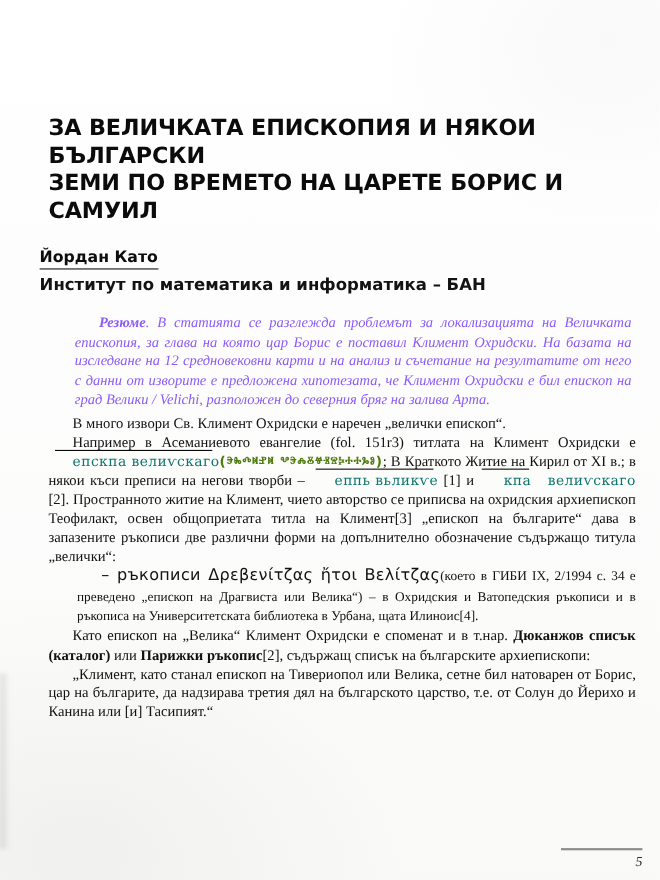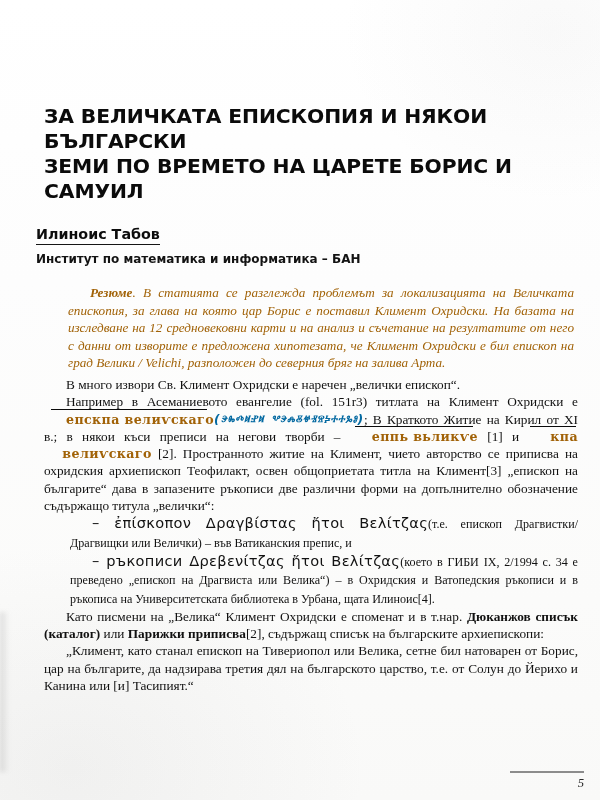--- a/index.html
+++ b/index.html
@@ -73,36 +73,36 @@
     font-size: 14.3px;
     line-height: 18px;
     color: #0d0d0d;
     display: inline-block;
     border-bottom: 1.7px solid #151515;
     padding-bottom: 1px;
   }
   .affiliation {
     font-family: "DejaVu Sans", sans-serif;
     font-weight: bold;
-    font-size: 12px;
+    font-size: 15px;
     line-height: 15px;
     color: #131313;
     margin-top: 7px;
   }
 
   
   .abstract {
     margin-top: 17px;
     padding-left: 46px;
     padding-right: 16px;
     font-style: italic;
     font-size: 13.2px;
     line-height: 17.6px;
     text-align: justify;
-    color: #a16207;
+    color: #8b5cf6;
   }
   .abstract .lead {
     font-weight: bold;
     font-style: italic;
   }
   .abstract .ind {
     display: inline-block;
     width: 22px;
   }
 
@@ -125,46 +125,45 @@
   }
   p.para {
     margin: 0;
     text-indent: 22px;
   }
   b { font-weight: bold; }
 
   
   .ocs {
     font-family: "DejaVu Serif", serif;
-    font-weight: bold;
+    font-weight: normal;
     font-size: 12.6px;
     letter-spacing: 0.4px;
     position: relative;
-    color: #a16207;
+    color: #0f766e;
   }
   .titlo {
     position: relative;
     display: inline-block;
   }
   .titlo::before {
     content: "";
     position: absolute;
     left: 4%;
     right: 4%;
     top: -2px;
     height: 1.6px;
     background: #0a0a0a;
   }
   .glag {
     font-family: "DejaVu Sans", sans-serif;
     font-weight: bold;
     font-size: 12.4px;
     letter-spacing: 0.8px;
-    color: #0369a1;
-    font-style: italic;
+    color: #4d7c0f;
   }
   .grk {
     font-family: "DejaVu Sans", sans-serif;
     font-size: 14.6px;
     letter-spacing: 0.3px;
     color: #121212;
   }
   .small-inline {
     font-size: 12.1px;
   }
@@ -207,40 +206,39 @@
 <div class="edge-smudge"></div>
 
 <div class="sheet">
 
   <div class="title-block">
     <h1 class="doc-title">ЗА ВЕЛИЧКАТА ЕПИСКОПИЯ И НЯКОИ БЪЛГАРСКИ
 ЗЕМИ ПО ВРЕМЕТО НА ЦАРЕТЕ БОРИС И САМУИЛ</h1>
   </div>
 
   <div class="author-block">
-    <div class="author-name">Илиноис Табов</div>
+    <div class="author-name">Йордан Като</div>
     <div class="affiliation">Институт по математика и информатика – БАН</div>
   </div>
 
   <div class="abstract">
     <span class="ind"></span><span class="lead">Резюме</span><span>. В статията се разглежда проблемът за локализацията на Величката епископия, за глава на която цар Борис е поставил Климент Охридски. На базата на изследване на 12 средновековни карти и на анализ и съчетание на резултатите от него с данни от изворите е предложена хипотезата, че Климент Охридски е бил епископ на град Велики / Velichi, разположен до северния бряг на залива Арта.</span>
   </div>
 
 
   <div class="body-text">
 
     <p class="para">В много извори Св. Климент Охридски е наречен „велички епископ“.</p>
 
     <p class="para"><span>Например в Асеманиевото евангелие (fol. 151r3) титлата на Климент Охридски е </span><span class="ocs titlo">епскпа велиѵскаго</span><span class="glag">(ⰵⰸⰴⱝⱀⱝ ⰲⰵⰾⰻⱍⱐⱄⰽⰰⰰⰳⱁ)</span><span>; В Краткото Житие на Кирил от XI в.; в някои къси преписи на негови творби – </span><span class="ocs titlo">еппь вьликѵе</span><span> [1] и </span><span class="ocs titlo">кпа</span>&nbsp;&nbsp;&nbsp;<span class="ocs">велиѵскаго</span><span> [2]. </span><span>Пространното житие на Климент, чието авторство се приписва на охридския архиепископ Теофилакт, освен общоприетата титла на Климент[3] „епископ на българите“ дава в запазените ръкописи две различни форми на допълнително обозначение съдържащо титула „велички“:</span></p>
 
-    <p class="para dash-item"><span class="grk">– ἐπίσκοπον Δραγβίστας ἤτοι Βελίτζας</span><span class="small-inline">(т.е. епископ Драгвистки/ Драгвищки или Велички) – във Ватиканския препис, и</span></p>
 
     <p class="para dash-item"><span class="grk">– ръкописи Δρεβενίτζας ἤτοι Βελίτζας</span><span class="small-inline">(което в ГИБИ IX, 2/1994 с. 34 е преведено „епископ на Драгвиста или Велика“) – в Охридския и Ватопедския ръкописи и в ръкописа на Университетската библиотека в Урбана, щата Илиноис[4].</span></p>
 
-    <p class="para"><span>Като писмени на „Велика“ Климент Охридски е споменат и в т.нар. </span><b>Дюканжов списък (каталог)</b><span> или </span><b>Парижки приписва</b><span>[2], съдържащ списък на българските архиепископи:</span></p>
+    <p class="para"><span>Като епископ на „Велика“ Климент Охридски е споменат и в т.нар. </span><b>Дюканжов списък (каталог)</b><span> или </span><b>Парижки ръкопис</b><span>[2], съдържащ списък на българските архиепископи:</span></p>
 
     <div class="quote-block">
       <p class="para">„Климент, като станал епископ на Тивериопол или Велика, сетне бил натоварен от Борис, цар на българите, да надзирава третия дял на българското царство, т.е. от Солун до Йерихо и Канина или [и] Тасипият.“</p>
     </div>
 
 
   </div>
 
   <div class="footer">
     <div class="footer-rule"></div>

